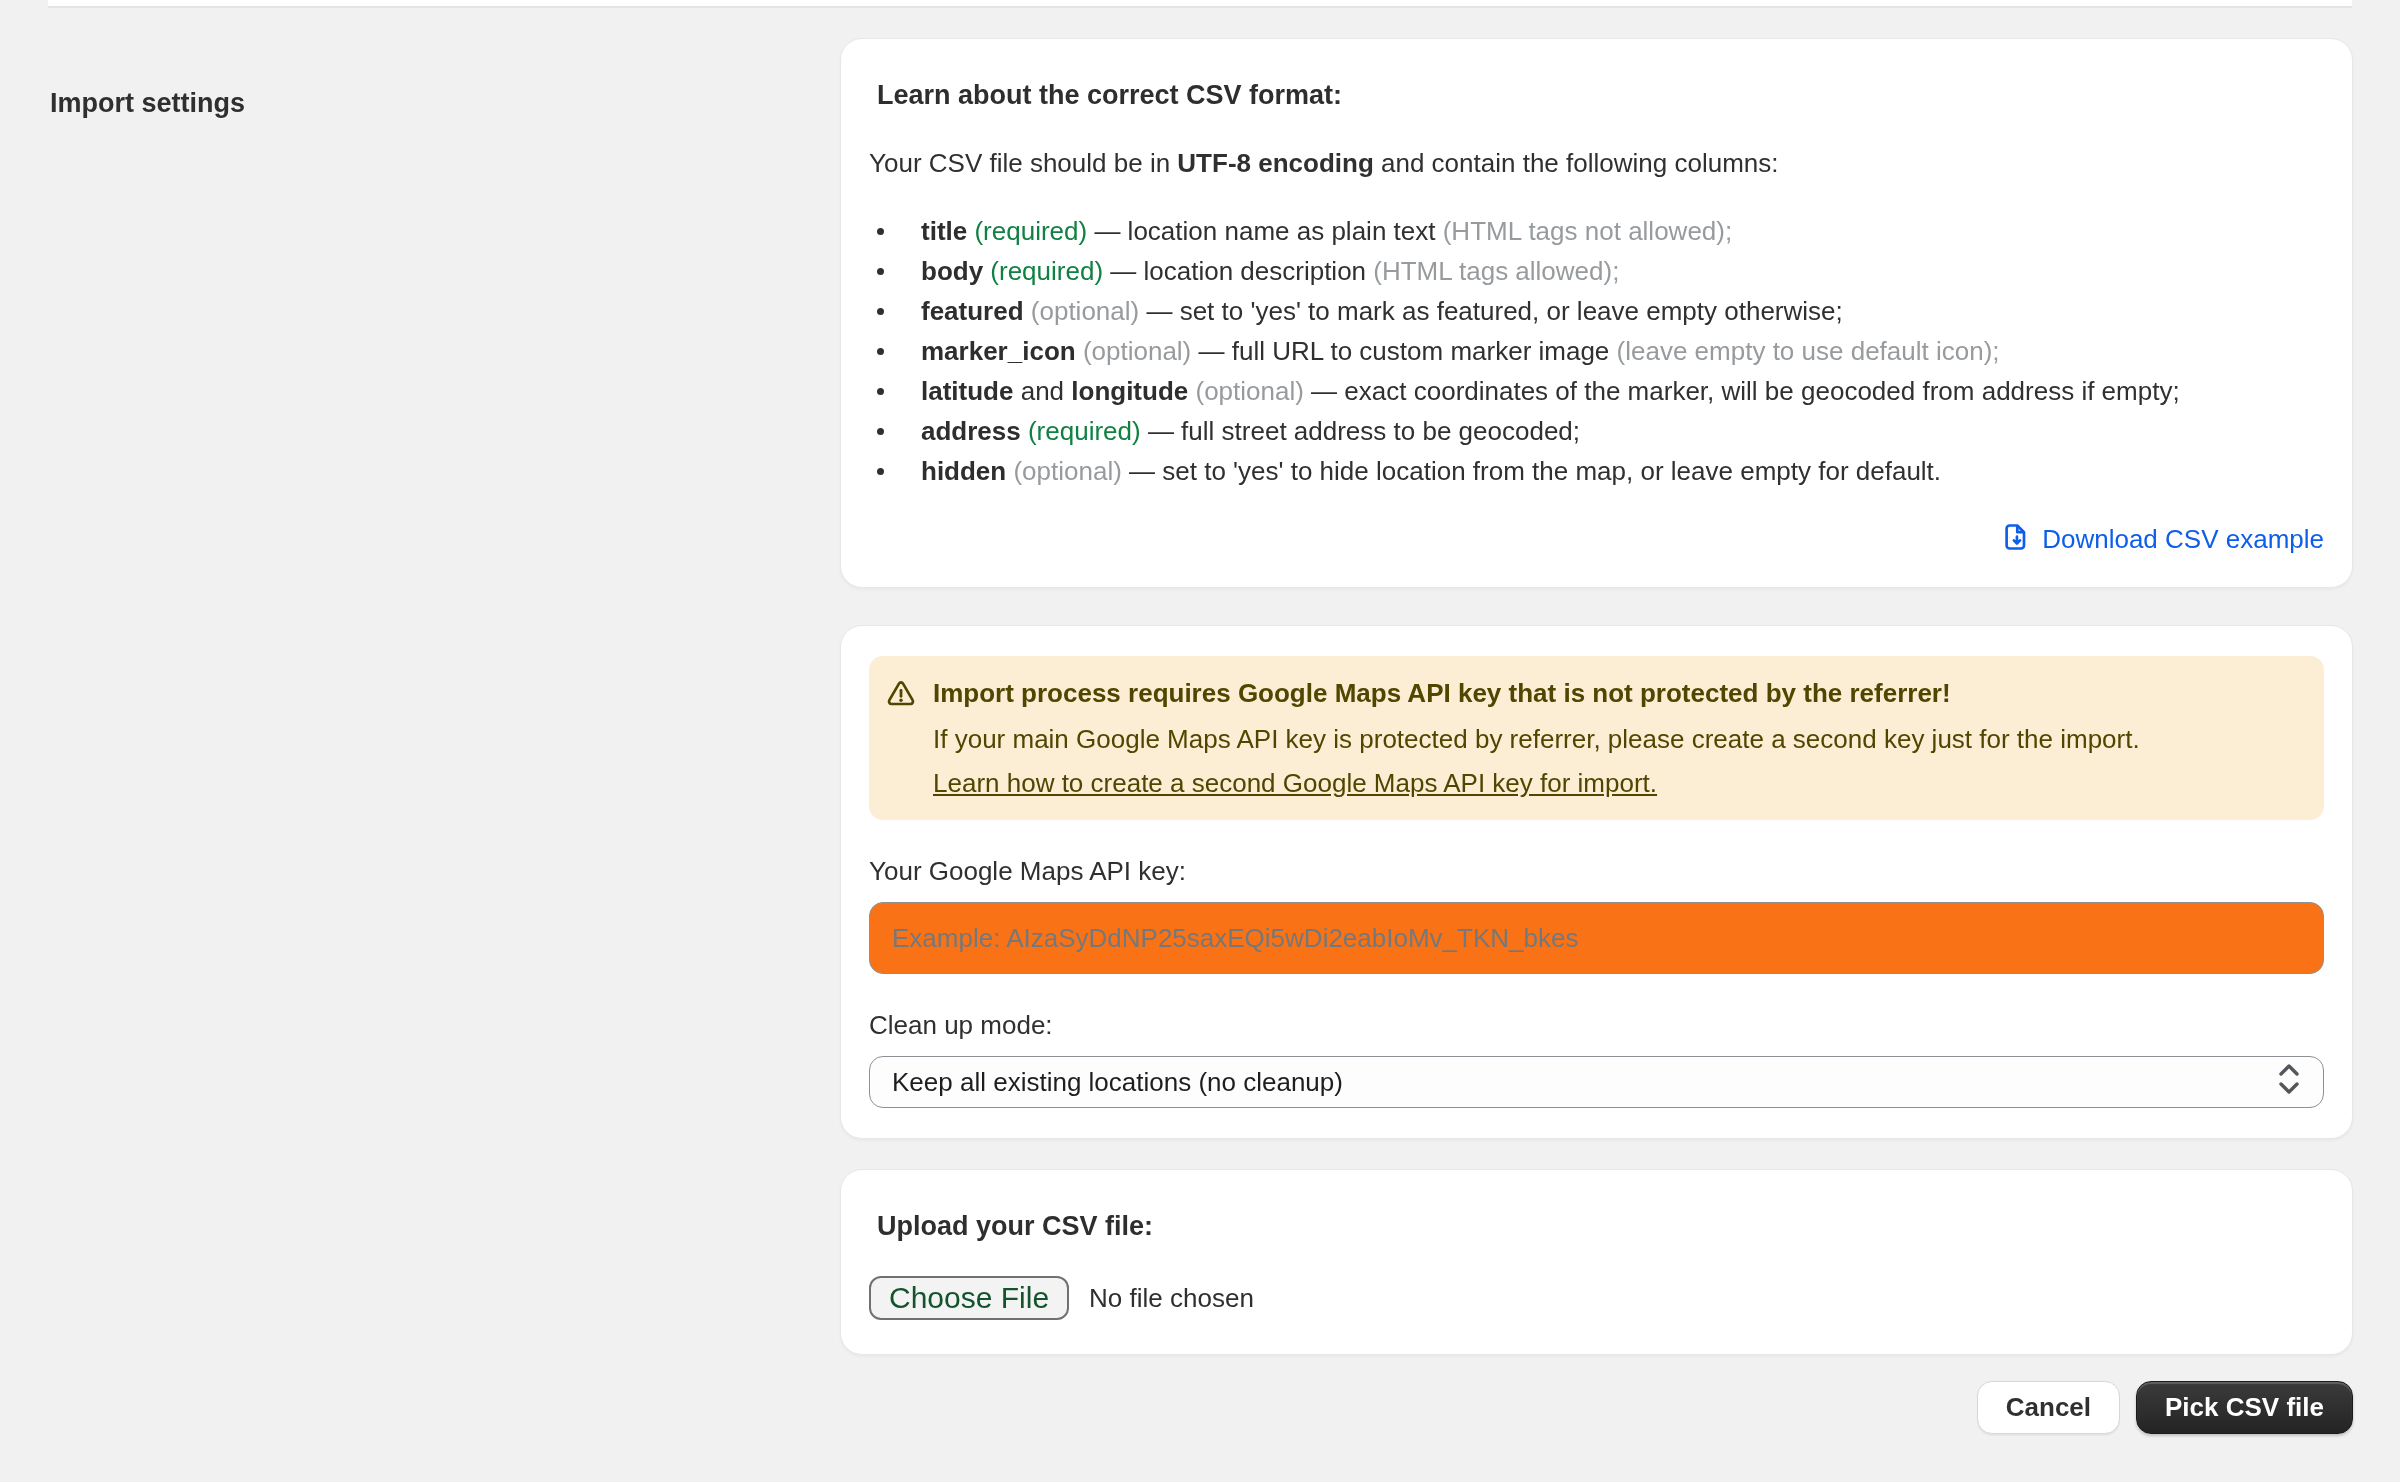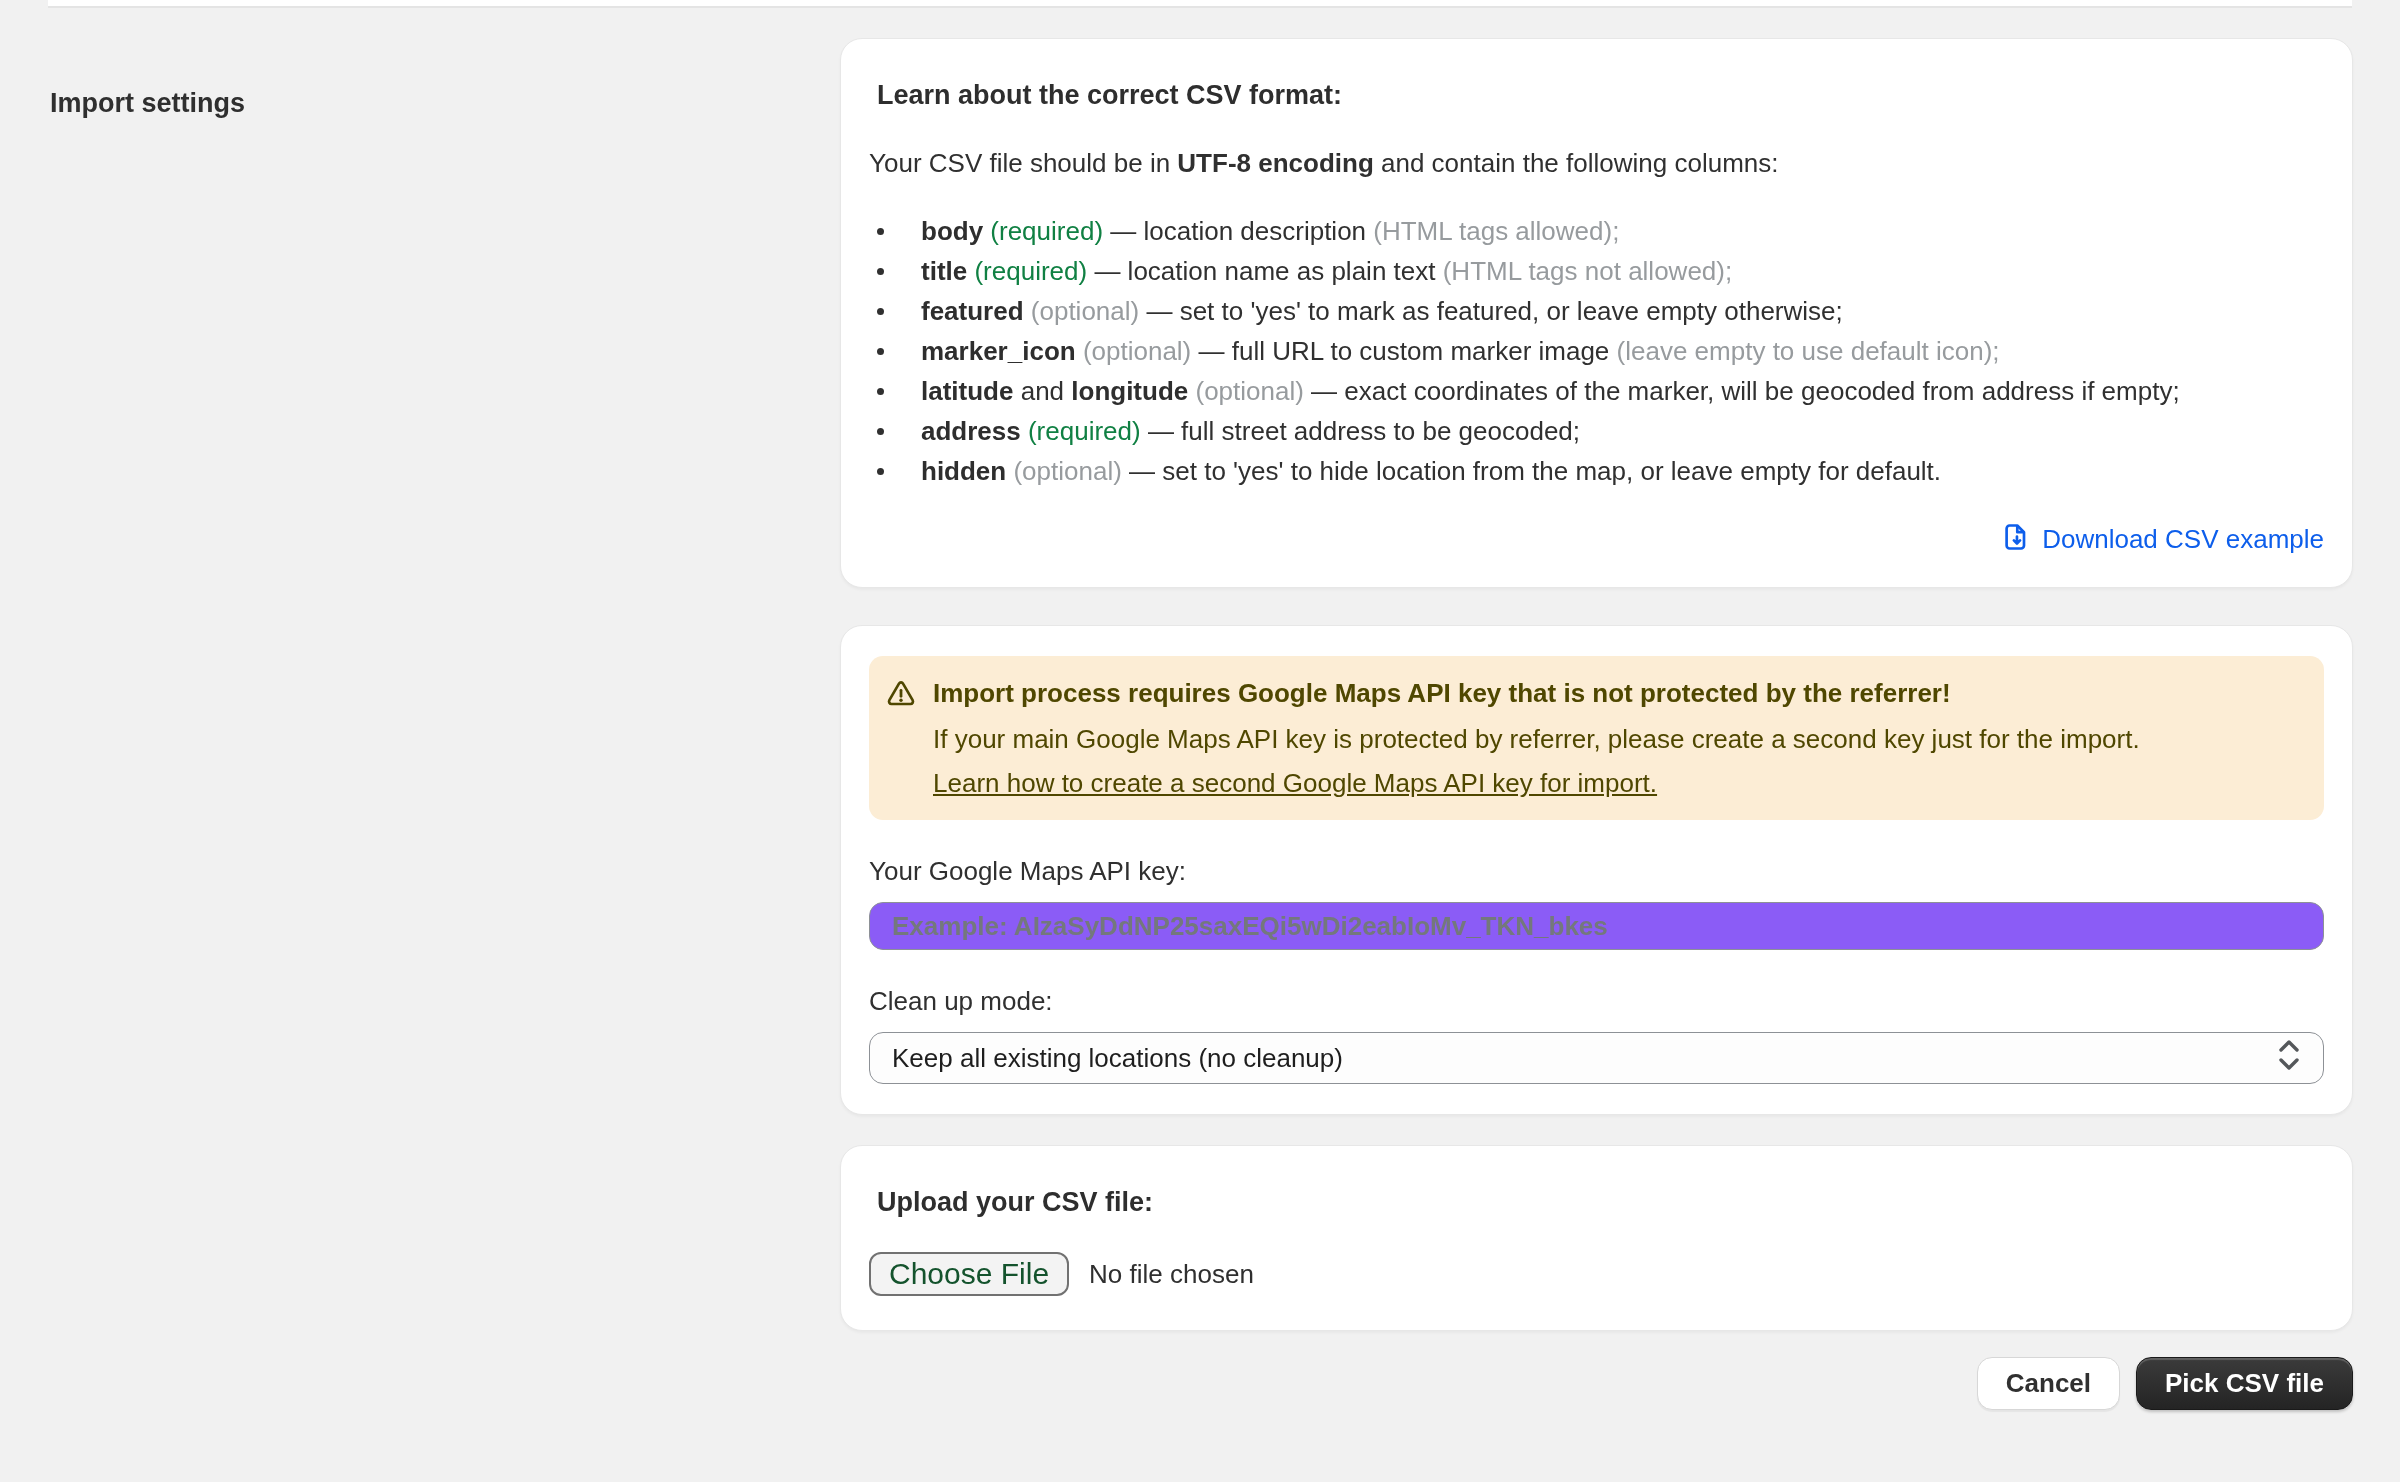--- a/index.html
+++ b/index.html
@@ -30,25 +30,24 @@
   .dl-link svg{display:block;}
 
   .card-settings{margin-top:37px;}
   .banner{background:#fcedd5;border-radius:14px;padding:20px 16px;display:flex;gap:16px;align-items:flex-start;}
   .banner-icon{flex:0 0 auto;margin-top:2px;}
   .banner-heading{font-size:26px;line-height:34px;font-weight:700;color:#4f4700;}
   .banner-line{margin-top:12px;font-size:26px;line-height:34px;color:#4f4700;}
   .banner-link{display:inline-block;margin-top:10px;font-size:26px;line-height:34px;color:#4f4700;text-decoration:underline;cursor:pointer;}
   .field-label{margin-top:34px;font-size:26px;line-height:34px;color:#303030;}
   .text-input{
-    margin-top:14px;display:block;width:100%;box-sizing:border-box;height:48px;
-    border:1.6px solid #8d9196;border-radius:14px;background:#8b5cf6;
+    margin-top:14px;display:block;width:100%;box-sizing:border-box;height:72px;
+    border:1.6px solid #8d9196;border-radius:14px;background:#f97316;
     padding:0 22px;font-size:26px;color:#303030;outline:none;
     font-family:"Liberation Sans","DejaVu Sans",sans-serif;
-    font-weight:bold;
   }
   .text-input::placeholder{color:#74787c;opacity:1;}
   .select{
     margin-top:14px;box-sizing:border-box;height:52px;border:1.6px solid #8d9196;border-radius:14px;
     background:#fdfdfd;display:flex;align-items:center;justify-content:space-between;
     padding:0 20px 0 22px;font-size:26px;color:#1e1e1e;cursor:pointer;
   }
 
   .card-upload{margin-top:30px;padding-bottom:34px;}
   .file-row{margin-top:32px;display:flex;align-items:center;}
@@ -78,22 +77,22 @@
 <div class="topbar"></div>
 
 <h1 class="page-title">Import settings</h1>
 
 <div class="content">
 
   <section class="card">
     <h2 class="card-h">Learn about the correct CSV format:</h2>
     <p class="intro"><span>Your CSV file should be in </span><b>UTF-8 encoding</b><span> and contain the following columns:</span></p>
     <ul class="cols">
+      <li><span class="bold">title</span><span class="green"> (required)</span><span> — location name as plain text </span><span class="muted">(HTML tags not allowed);</span></li>
       <li><span class="bold">body</span><span class="green"> (required)</span><span> — location description </span><span class="muted">(HTML tags allowed);</span></li>
-      <li><span class="bold">title</span><span class="green"> (required)</span><span> — location name as plain text </span><span class="muted">(HTML tags not allowed);</span></li>
       <li><span class="bold">featured</span><span class="muted"> (optional)</span><span> — set to 'yes' to mark as featured, or leave empty otherwise;</span></li>
       <li><span class="bold">marker_icon</span><span class="muted"> (optional)</span><span> — full URL to custom marker image </span><span class="muted">(leave empty to use default icon);</span></li>
       <li><span class="bold">latitude</span><span> and </span><span class="bold">longitude</span><span class="muted"> (optional)</span><span> — exact coordinates of the marker, will be geocoded from address if empty;</span></li>
       <li><span class="bold">address</span><span class="green"> (required)</span><span> — full street address to be geocoded;</span></li>
       <li><span class="bold">hidden</span><span class="muted"> (optional)</span><span> — set to 'yes' to hide location from the map, or leave empty for default.</span></li>
     </ul>
     <div class="link-row">
       <a class="dl-link">
         <span>
           <svg width="32" height="32" viewBox="0 0 30 30" fill="none">

